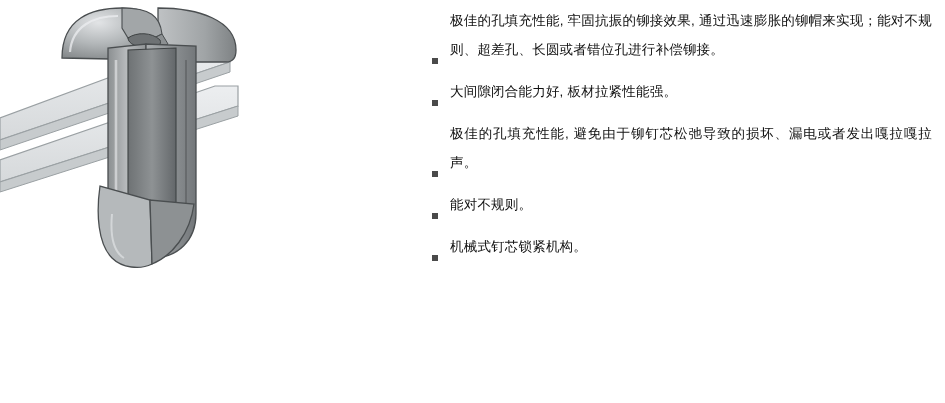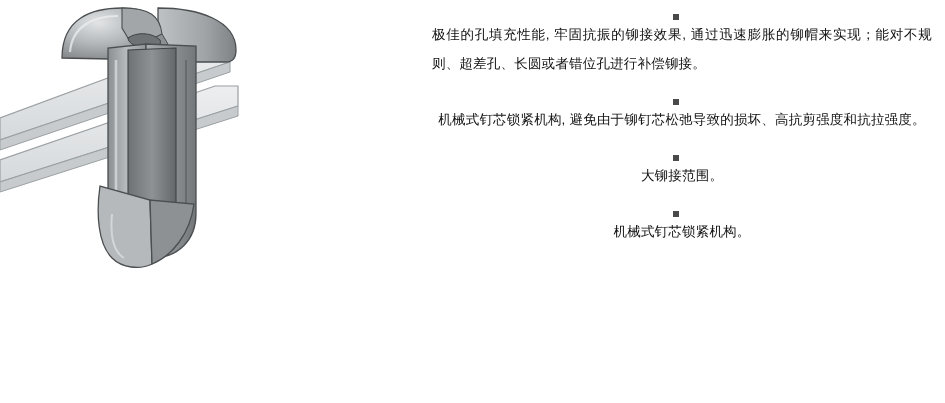--- a/index.html
+++ b/index.html
@@ -34,23 +34,22 @@
 
   
   .features {
     position: absolute;
     left: 432px;
     top: 6px;
     width: 500px;
   }
   .feature-item {
     display: flex;
-    align-items: center;
+    align-items: flex-end;
     margin-bottom: 13px;
-    flex-direction: column;
   }
   .bullet {
     flex: 0 0 auto;
     width: 6px;
     height: 6px;
     background: #4a4a4a;
     margin-top: 8px;
     margin-right: 12px;
   }
   .feature-text {
@@ -146,25 +145,29 @@
     </svg>
   </div>
 
   <div class="features">
     <div class="feature-item">
       <span class="bullet"></span>
       <span class="feature-text">极佳的孔填充性能, 牢固抗振的铆接效果, 通过迅速膨胀的铆帽来实现；能对不规则、超差孔、长圆或者错位孔进行补偿铆接。</span>
     </div>
     <div class="feature-item">
       <span class="bullet"></span>
-      <span class="feature-text">机械式钉芯锁紧机构, 避免由于铆钉芯松弛导致的损坏、高抗剪强度和抗拉强度。</span>
+      <span class="feature-text">大间隙闭合能力好, 板材拉紧性能强。</span>
     </div>
     <div class="feature-item">
       <span class="bullet"></span>
-      <span class="feature-text">大铆接范围。</span>
+      <span class="feature-text">极佳的孔填充性能, 避免由于铆钉芯松弛导致的损坏、漏电或者发出嘎拉嘎拉声。</span>
+    </div>
+    <div class="feature-item">
+      <span class="bullet"></span>
+      <span class="feature-text">能对不规则。</span>
     </div>
     <div class="feature-item">
       <span class="bullet"></span>
       <span class="feature-text">机械式钉芯锁紧机构。</span>
     </div>
   </div>
 
 </div>
 
 </body></html>

